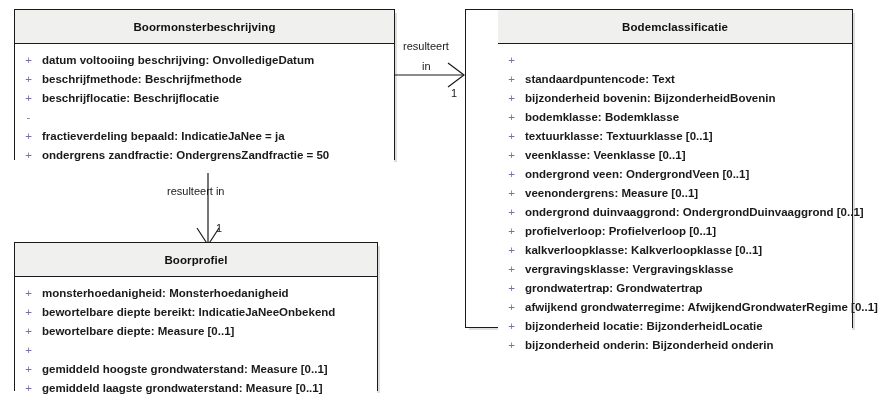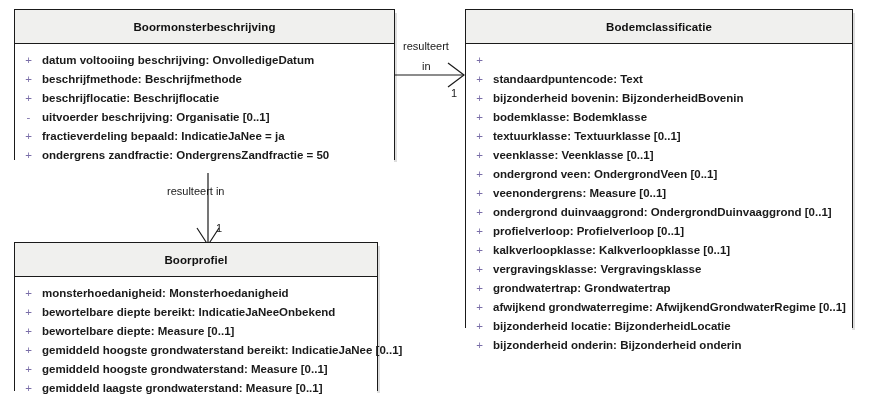--- a/index.html
+++ b/index.html
@@ -114,34 +114,33 @@
       <div class="attr-row">
         <span class="attr-vis">+</span>
         <span class="attr-text">beschrijfmethode: Beschrijfmethode</span>
       </div>
       <div class="attr-row">
         <span class="attr-vis">+</span>
         <span class="attr-text">beschrijflocatie: Beschrijflocatie</span>
       </div>
       <div class="attr-row">
         <span class="attr-vis">-</span>
-        <span class="attr-text">uitvoerder beschrijving: Organisatie [0..1]</span>
       </div>
       <div class="attr-row">
         <span class="attr-vis">+</span>
         <span class="attr-text">fractieverdeling bepaald: IndicatieJaNee = ja</span>
       </div>
       <div class="attr-row">
         <span class="attr-vis">+</span>
         <span class="attr-text">ondergrens zandfractie: OndergrensZandfractie = 50</span>
       </div>
     </div>
   </div>
 
-  <div class="uml-class" style="left:465px; top:9px; width:388px; height:319px;">
+  <div class="uml-class" style="left:465px; top:9px; width:388px; height:319px;padding-left:32px;">
     <div class="uml-header">
       <span class="uml-title">Bodemclassificatie</span>
     </div>
     <div class="uml-body">
       <div class="attr-row">
         <span class="attr-vis">+</span>
       </div>
       <div class="attr-row">
         <span class="attr-vis">+</span>
         <span class="attr-text">standaardpuntencode: Text</span>
@@ -217,21 +216,20 @@
       <div class="attr-row">
         <span class="attr-vis">+</span>
         <span class="attr-text">bewortelbare diepte bereikt: IndicatieJaNeeOnbekend</span>
       </div>
       <div class="attr-row">
         <span class="attr-vis">+</span>
         <span class="attr-text">bewortelbare diepte: Measure [0..1]</span>
       </div>
       <div class="attr-row">
         <span class="attr-vis">+</span>
-        <span class="attr-text">gemiddeld hoogste grondwaterstand bereikt: IndicatieJaNee [0..1]</span>
       </div>
       <div class="attr-row">
         <span class="attr-vis">+</span>
         <span class="attr-text">gemiddeld hoogste grondwaterstand: Measure [0..1]</span>
       </div>
       <div class="attr-row">
         <span class="attr-vis">+</span>
         <span class="attr-text">gemiddeld laagste grondwaterstand: Measure [0..1]</span>
       </div>
     </div>

